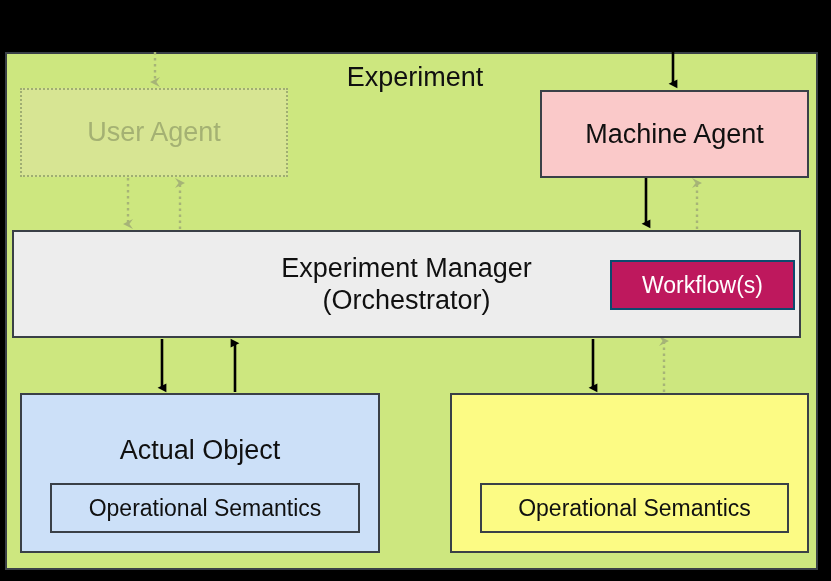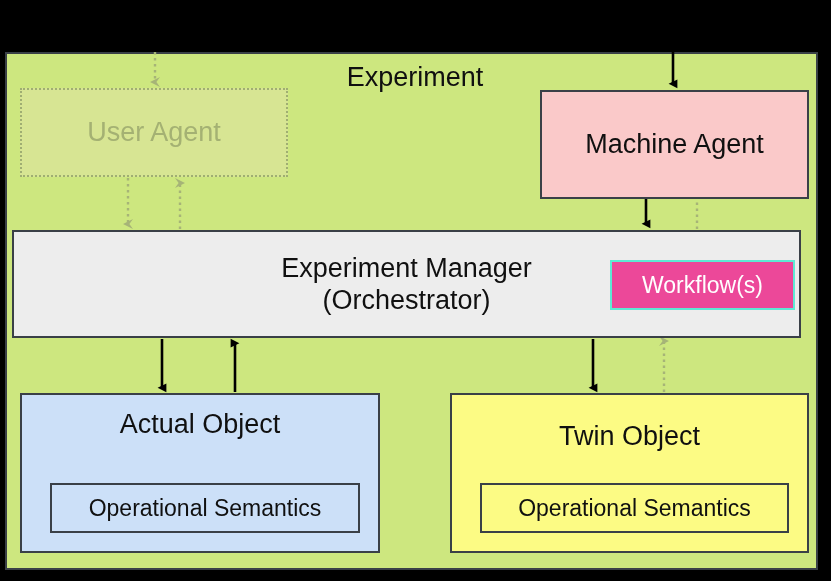--- a/index.html
+++ b/index.html
@@ -67,21 +67,21 @@
   }
   .user-agent .node-label {
     color: #A4B173;
     font-size: 27px;
   }
   
   .machine-agent {
     left: 540px;
     top: 90px;
     width: 269px;
-    height: 109px;
+    height: 88px;
     background: #FAC9C9;
   }
   
   .experiment-manager {
     left: 12px;
     top: 230px;
     width: 789px;
     height: 108px;
     background: #EDEDED;
     justify-content: center;
@@ -89,41 +89,41 @@
   .experiment-manager .node-label {
     font-size: 27px;
     line-height: 1.2;
   }
   .workflow-box {
     position: absolute;
     left: 610px;
     top: 260px;
     width: 185px;
     height: 50px;
-    background: #ec4899;
-    border: 2px solid #5eead4;
+    background: #be185d;
+    border: 2px solid #0c4a6e;
     box-sizing: border-box;
     display: flex;
     align-items: center;
     justify-content: center;
   }
   .workflow-label {
     color: #FFFFFF;
     font-size: 23px;
     white-space: nowrap;
   }
   
   .actual-object {
     left: 20px;
     top: 393px;
     width: 360px;
     height: 160px;
     background: #CCE0F8;
     justify-content: flex-start;
-    padding-top: 14px;
+    padding-top: 40px;
   }
   
   .twin-object {
     left: 450px;
     top: 393px;
     width: 359px;
     height: 160px;
     background: #FCFB84;
     justify-content: flex-start;
     padding-top: 26px;
@@ -237,19 +237,18 @@
   </div>
 
   <div class="node actual-object">
     <div class="node-label">Actual Object</div>
     <div class="inner-box">
       <div class="inner-label">Operational Semantics</div>
     </div>
   </div>
 
   <div class="node twin-object">
-    <div class="node-label">Twin Object</div>
     <div class="inner-box">
       <div class="inner-label">Operational Semantics</div>
     </div>
   </div>
 
 </div>
 
 </body></html>

